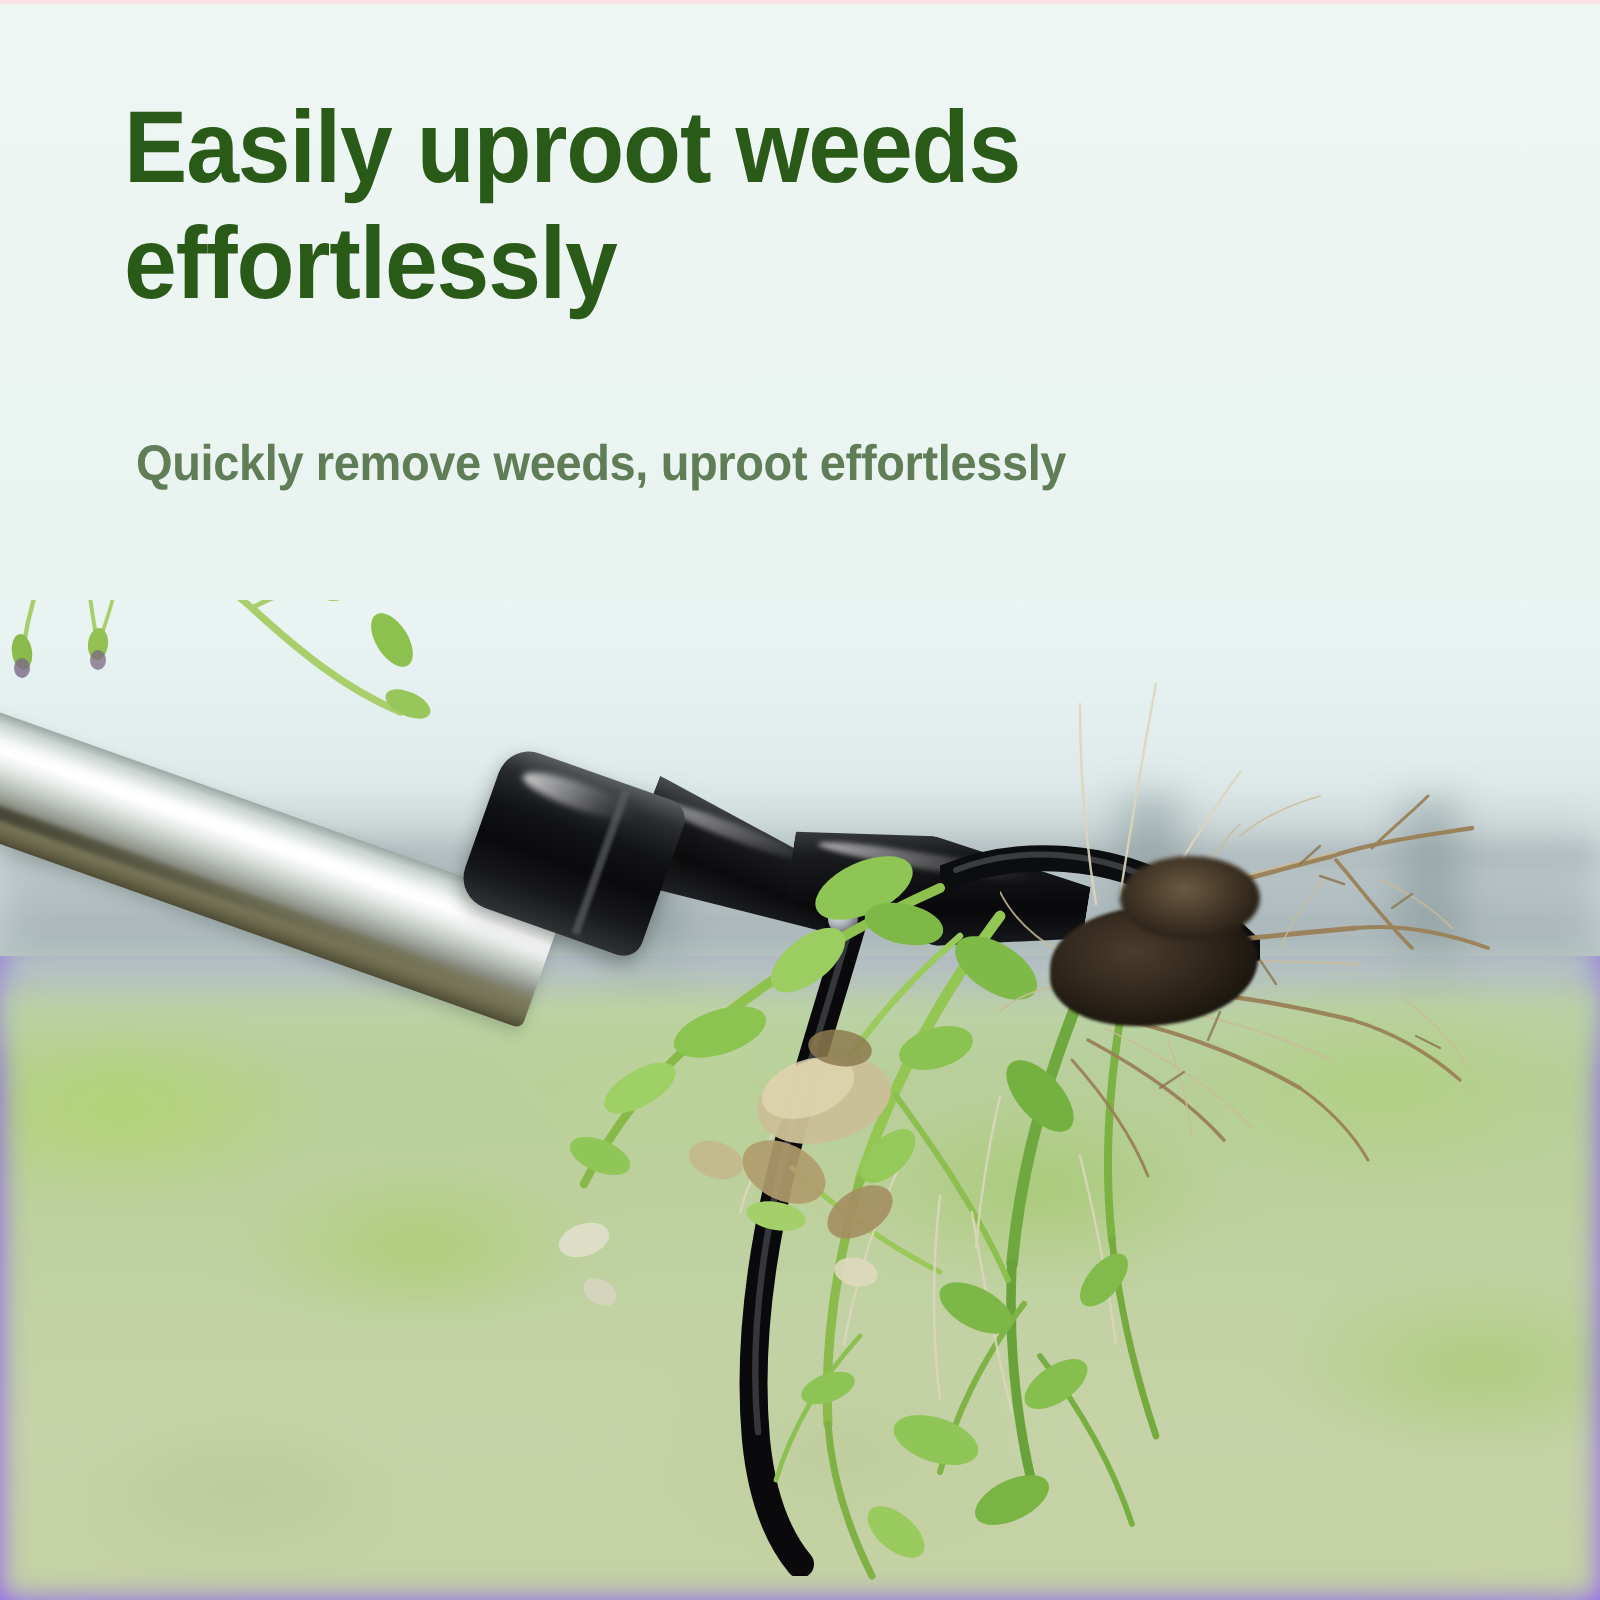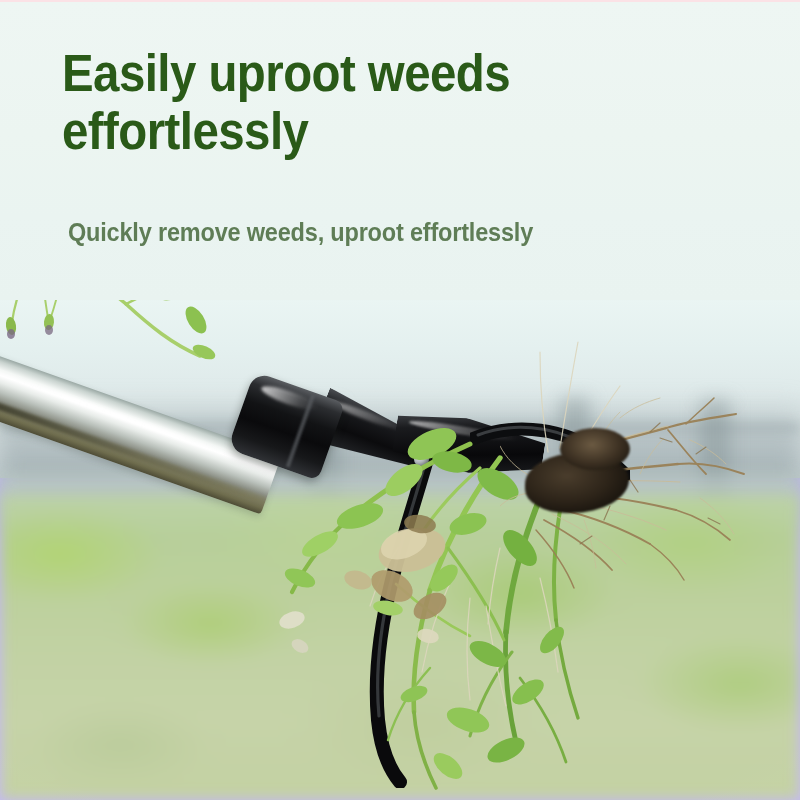--- a/index.html
+++ b/index.html
@@ -7,21 +7,21 @@
   html,body { width:800px; height:800px; overflow:hidden; }
   body {
     font-family: "Liberation Sans", sans-serif;
     background:#eef6f3;
   }
 
   #banner {
     position:relative;
     width:800px; height:800px;
     overflow:hidden;
-    background:#c4b5fd;
+    background:#8b5cf6;
   }
 
   
   .top-rule {
     position:absolute; top:0; left:0; width:800px; height:2px;
     background:#fbe2e6;
     z-index:40;
   }
 
   

